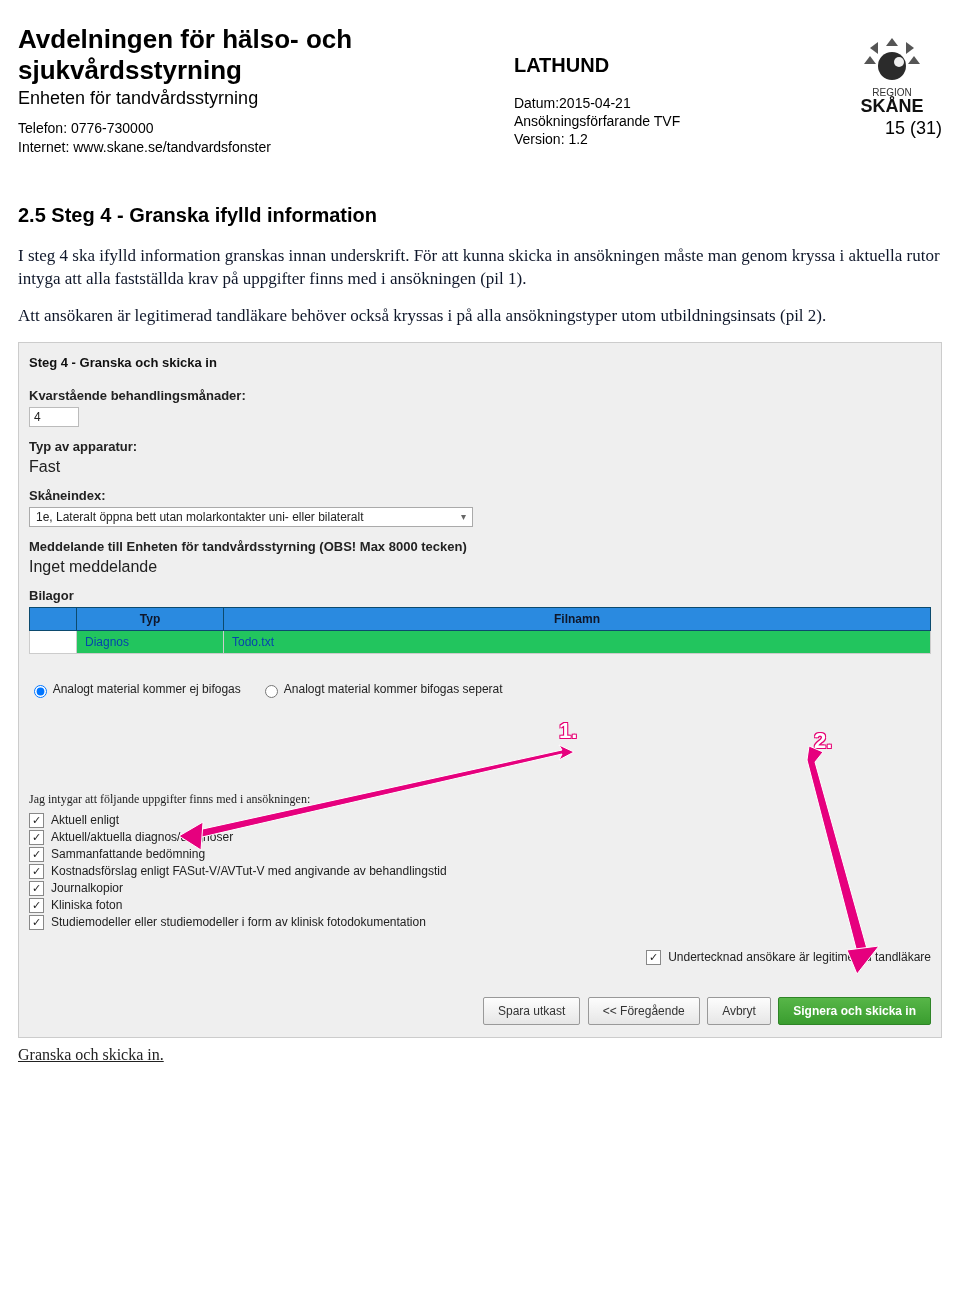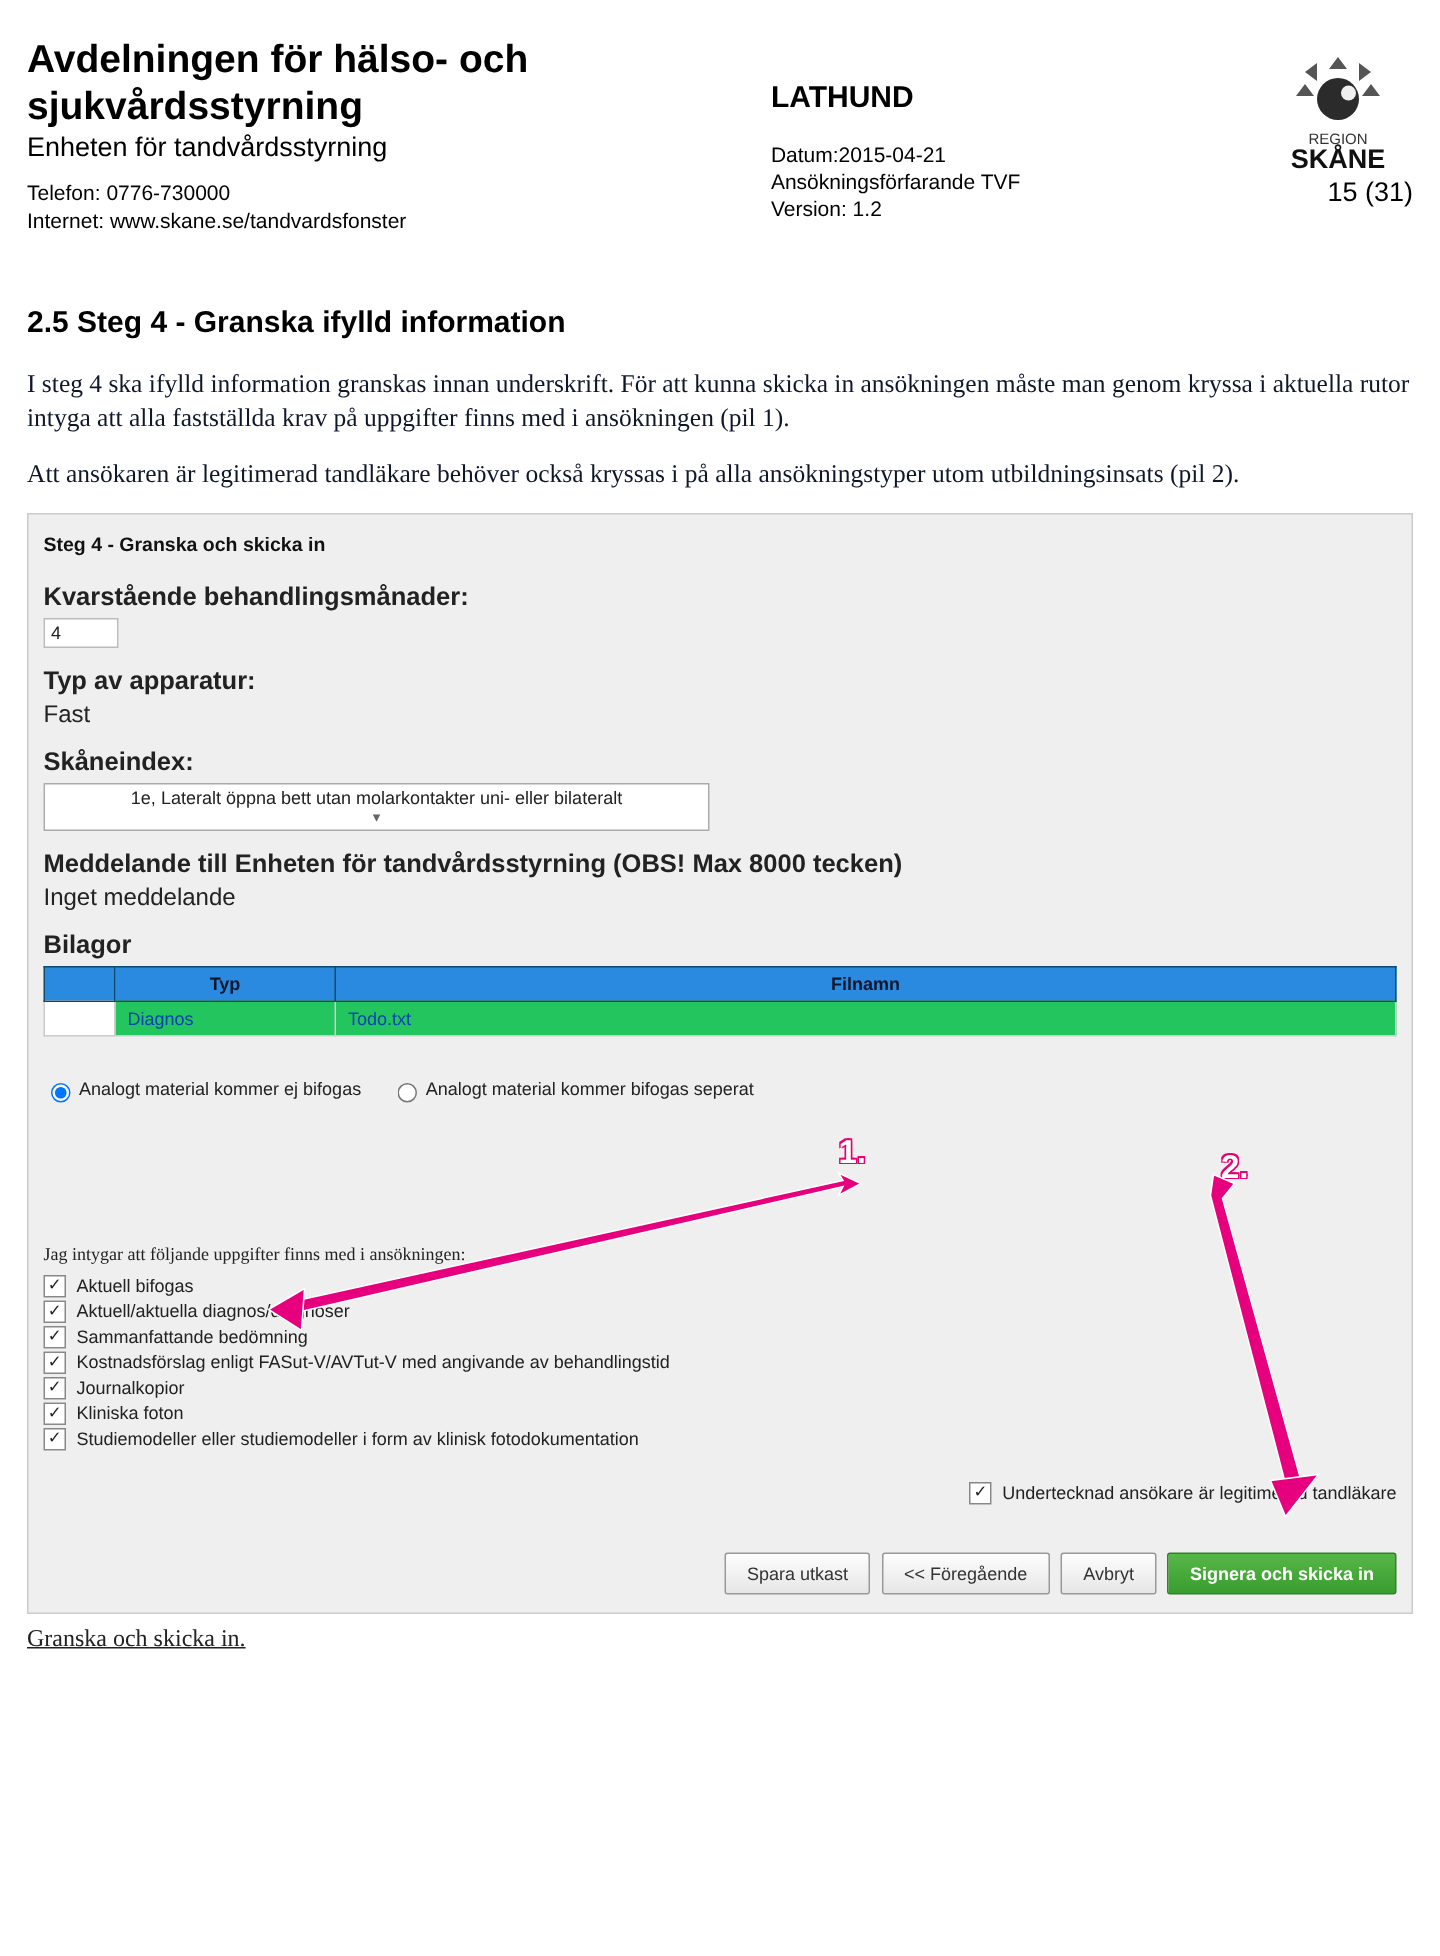--- a/index.html
+++ b/index.html
@@ -77,21 +77,21 @@
   }
   .sp-title {
     color: #111;
     font-weight: bold;
     font-size: 13px;
     padding: 6px 10px;
     margin: 0 -10px 10px -10px;
   }
   .sp-label {
     font-weight: bold;
-    font-size: 17px;
+    font-size: 13px;
     margin-top: 12px;
     margin-bottom: 4px;
   }
   .sp-value {
     font-size: 16px;
     margin-bottom: 6px;
   }
   .sp-input-short {
     display: inline-block;
     background: #fff;
@@ -102,21 +102,20 @@
   }
   .sp-select {
     background: #fff;
     border: 1px solid #aaa;
     padding: 2px 6px;
     font-size: 12px;
     width: 430px;
     display: flex;
     justify-content: space-between;
     align-items: center;
-    flex-direction: column;
   }
   .sp-chev {
     font-size: 10px;
     color: #666;
   }
   .bilagor-table {
     width: 100%;
     border-collapse: collapse;
     margin-top: 4px;
   }
@@ -348,21 +347,21 @@
           <polygon points="60,0 74,6 66,16 120,210 110,214 58,14"></polygon>
           <polygon points="108,228 130,200 98,204"></polygon>
         </svg>
       </div>
 
       <div class="intyg-line">Jag intygar att följande uppgifter finns med i ansökningen:</div>
 
       <div class="checklist">
         <div class="chk">
           <span class="chkbox">✓</span>
-          <span>Aktuell bifogas</span>
+          <span>Aktuell enligt</span>
         </div>
         <div class="chk">
           <span class="chkbox">✓</span>
           <span>Aktuell/aktuella diagnos/diagnoser</span>
         </div>
         <div class="chk">
           <span class="chkbox">✓</span>
           <span>Sammanfattande bedömning</span>
         </div>
         <div class="chk">

